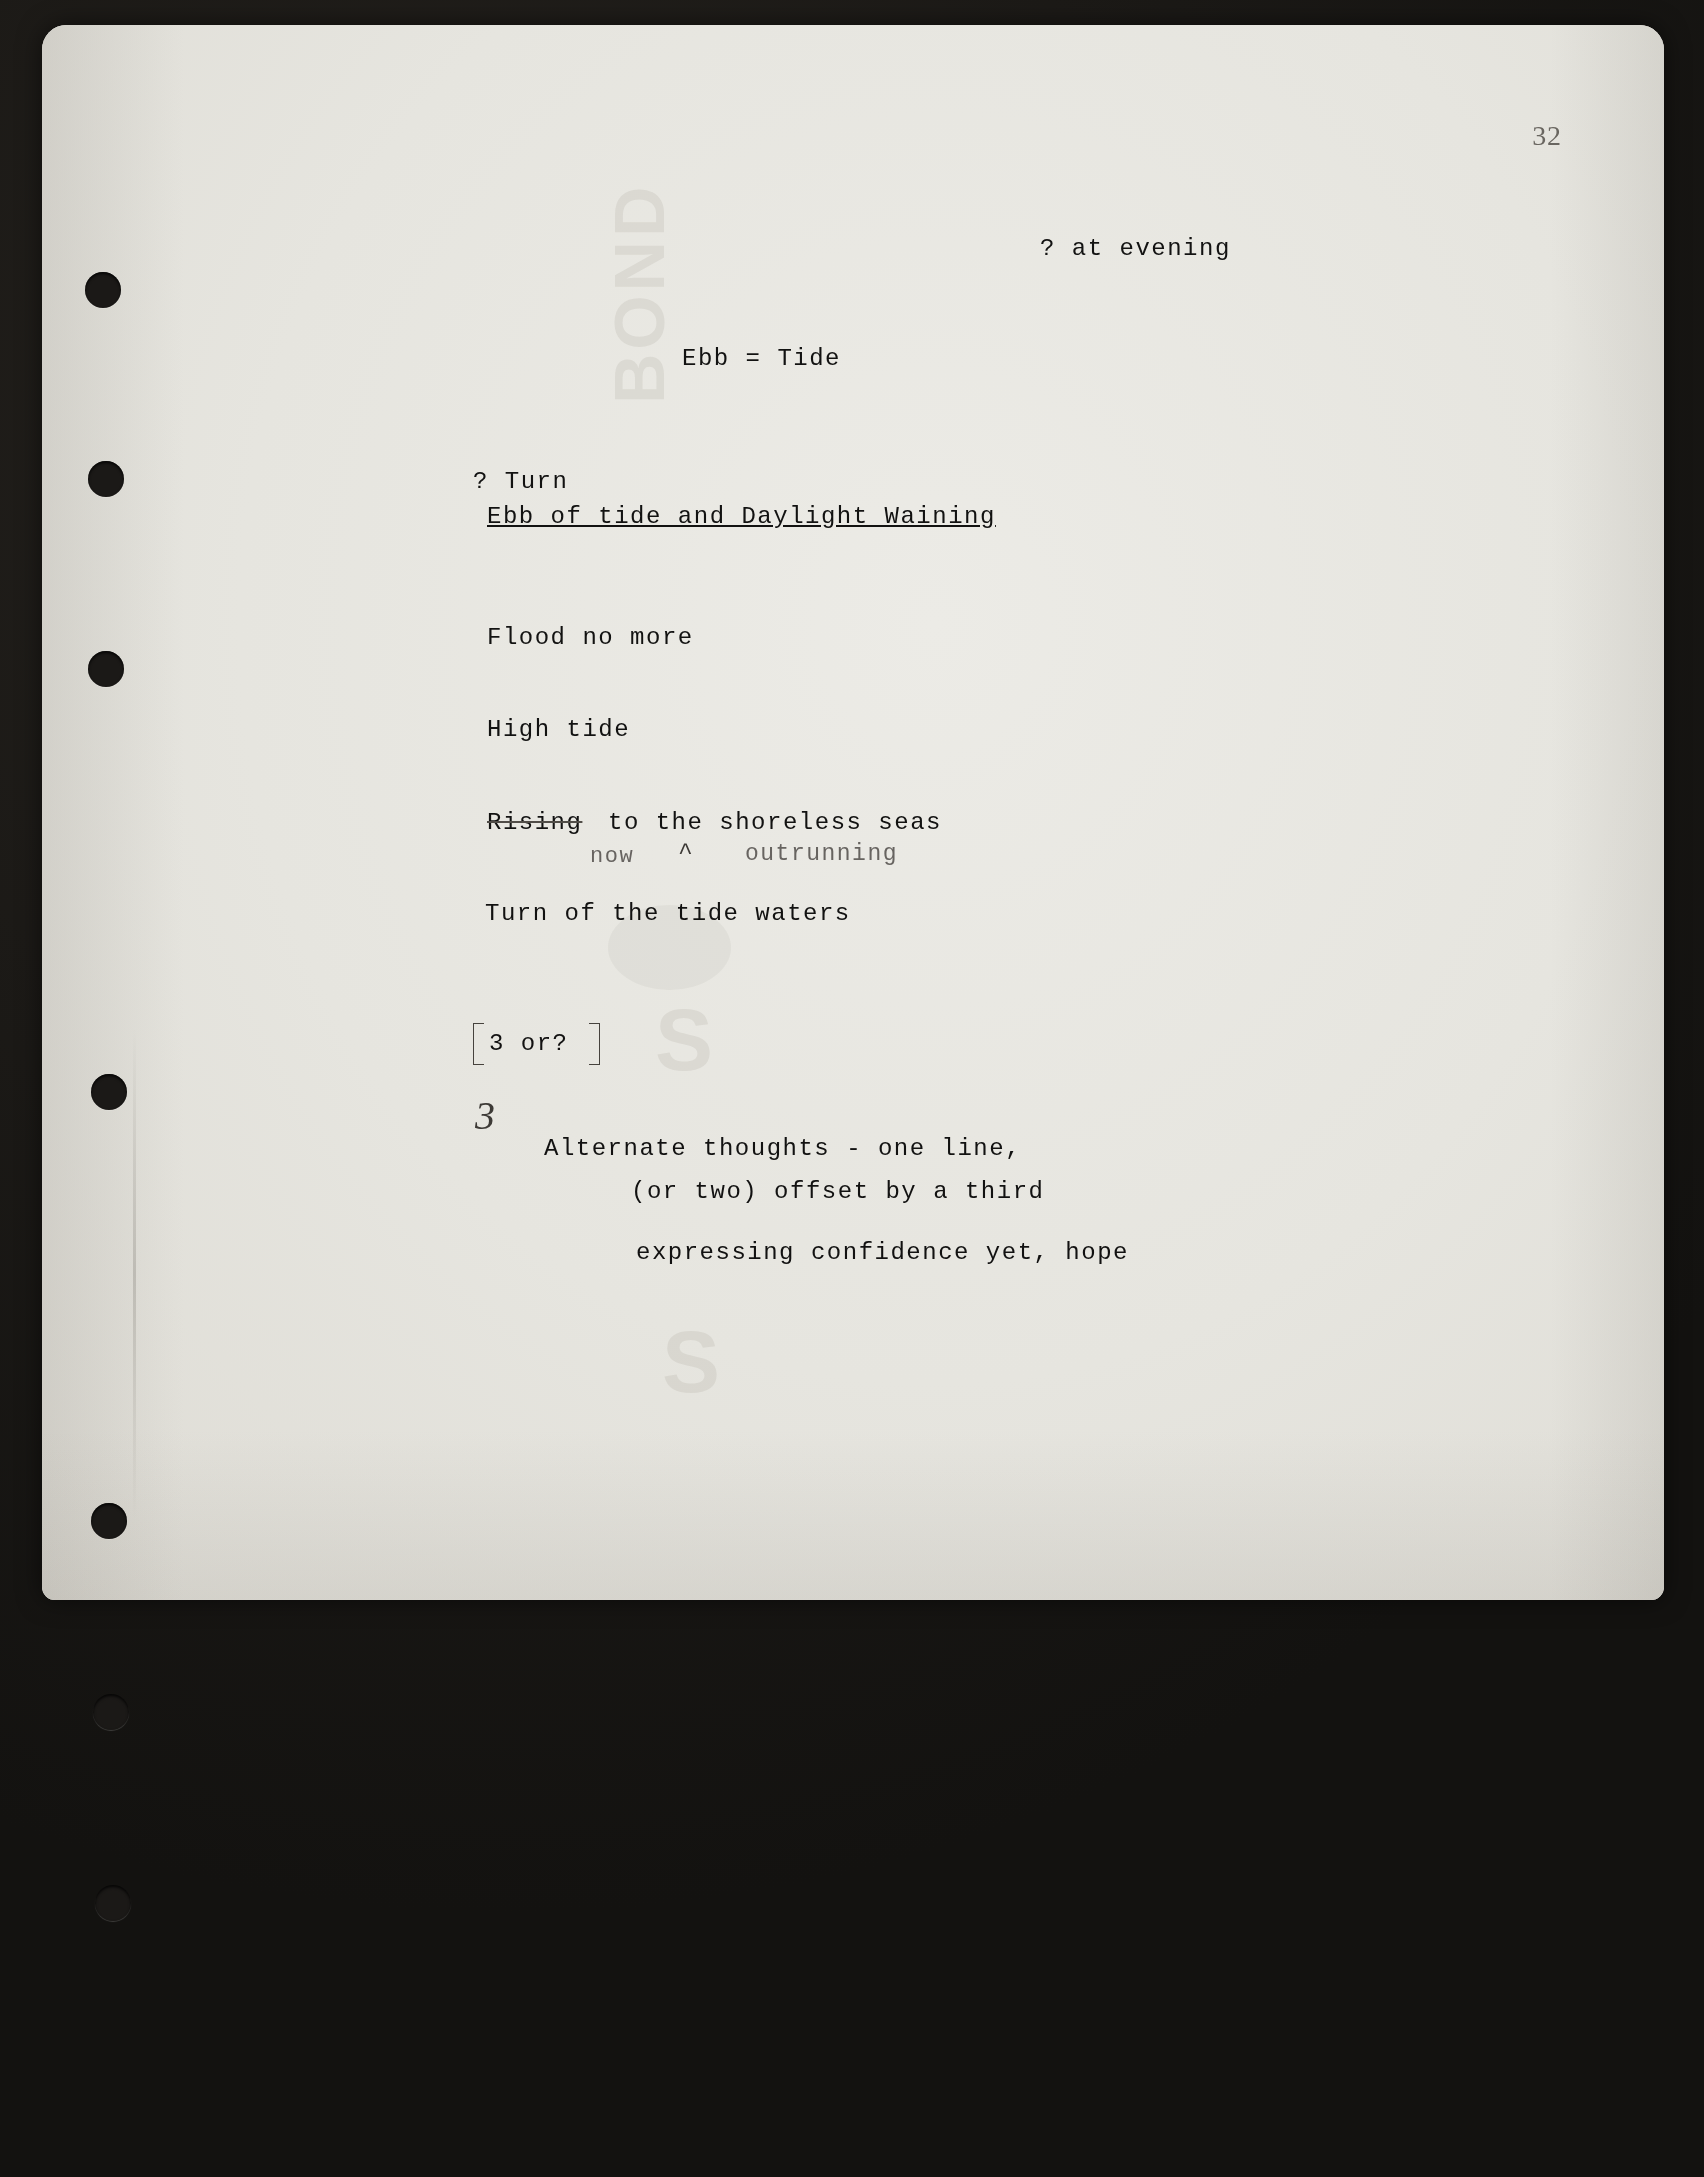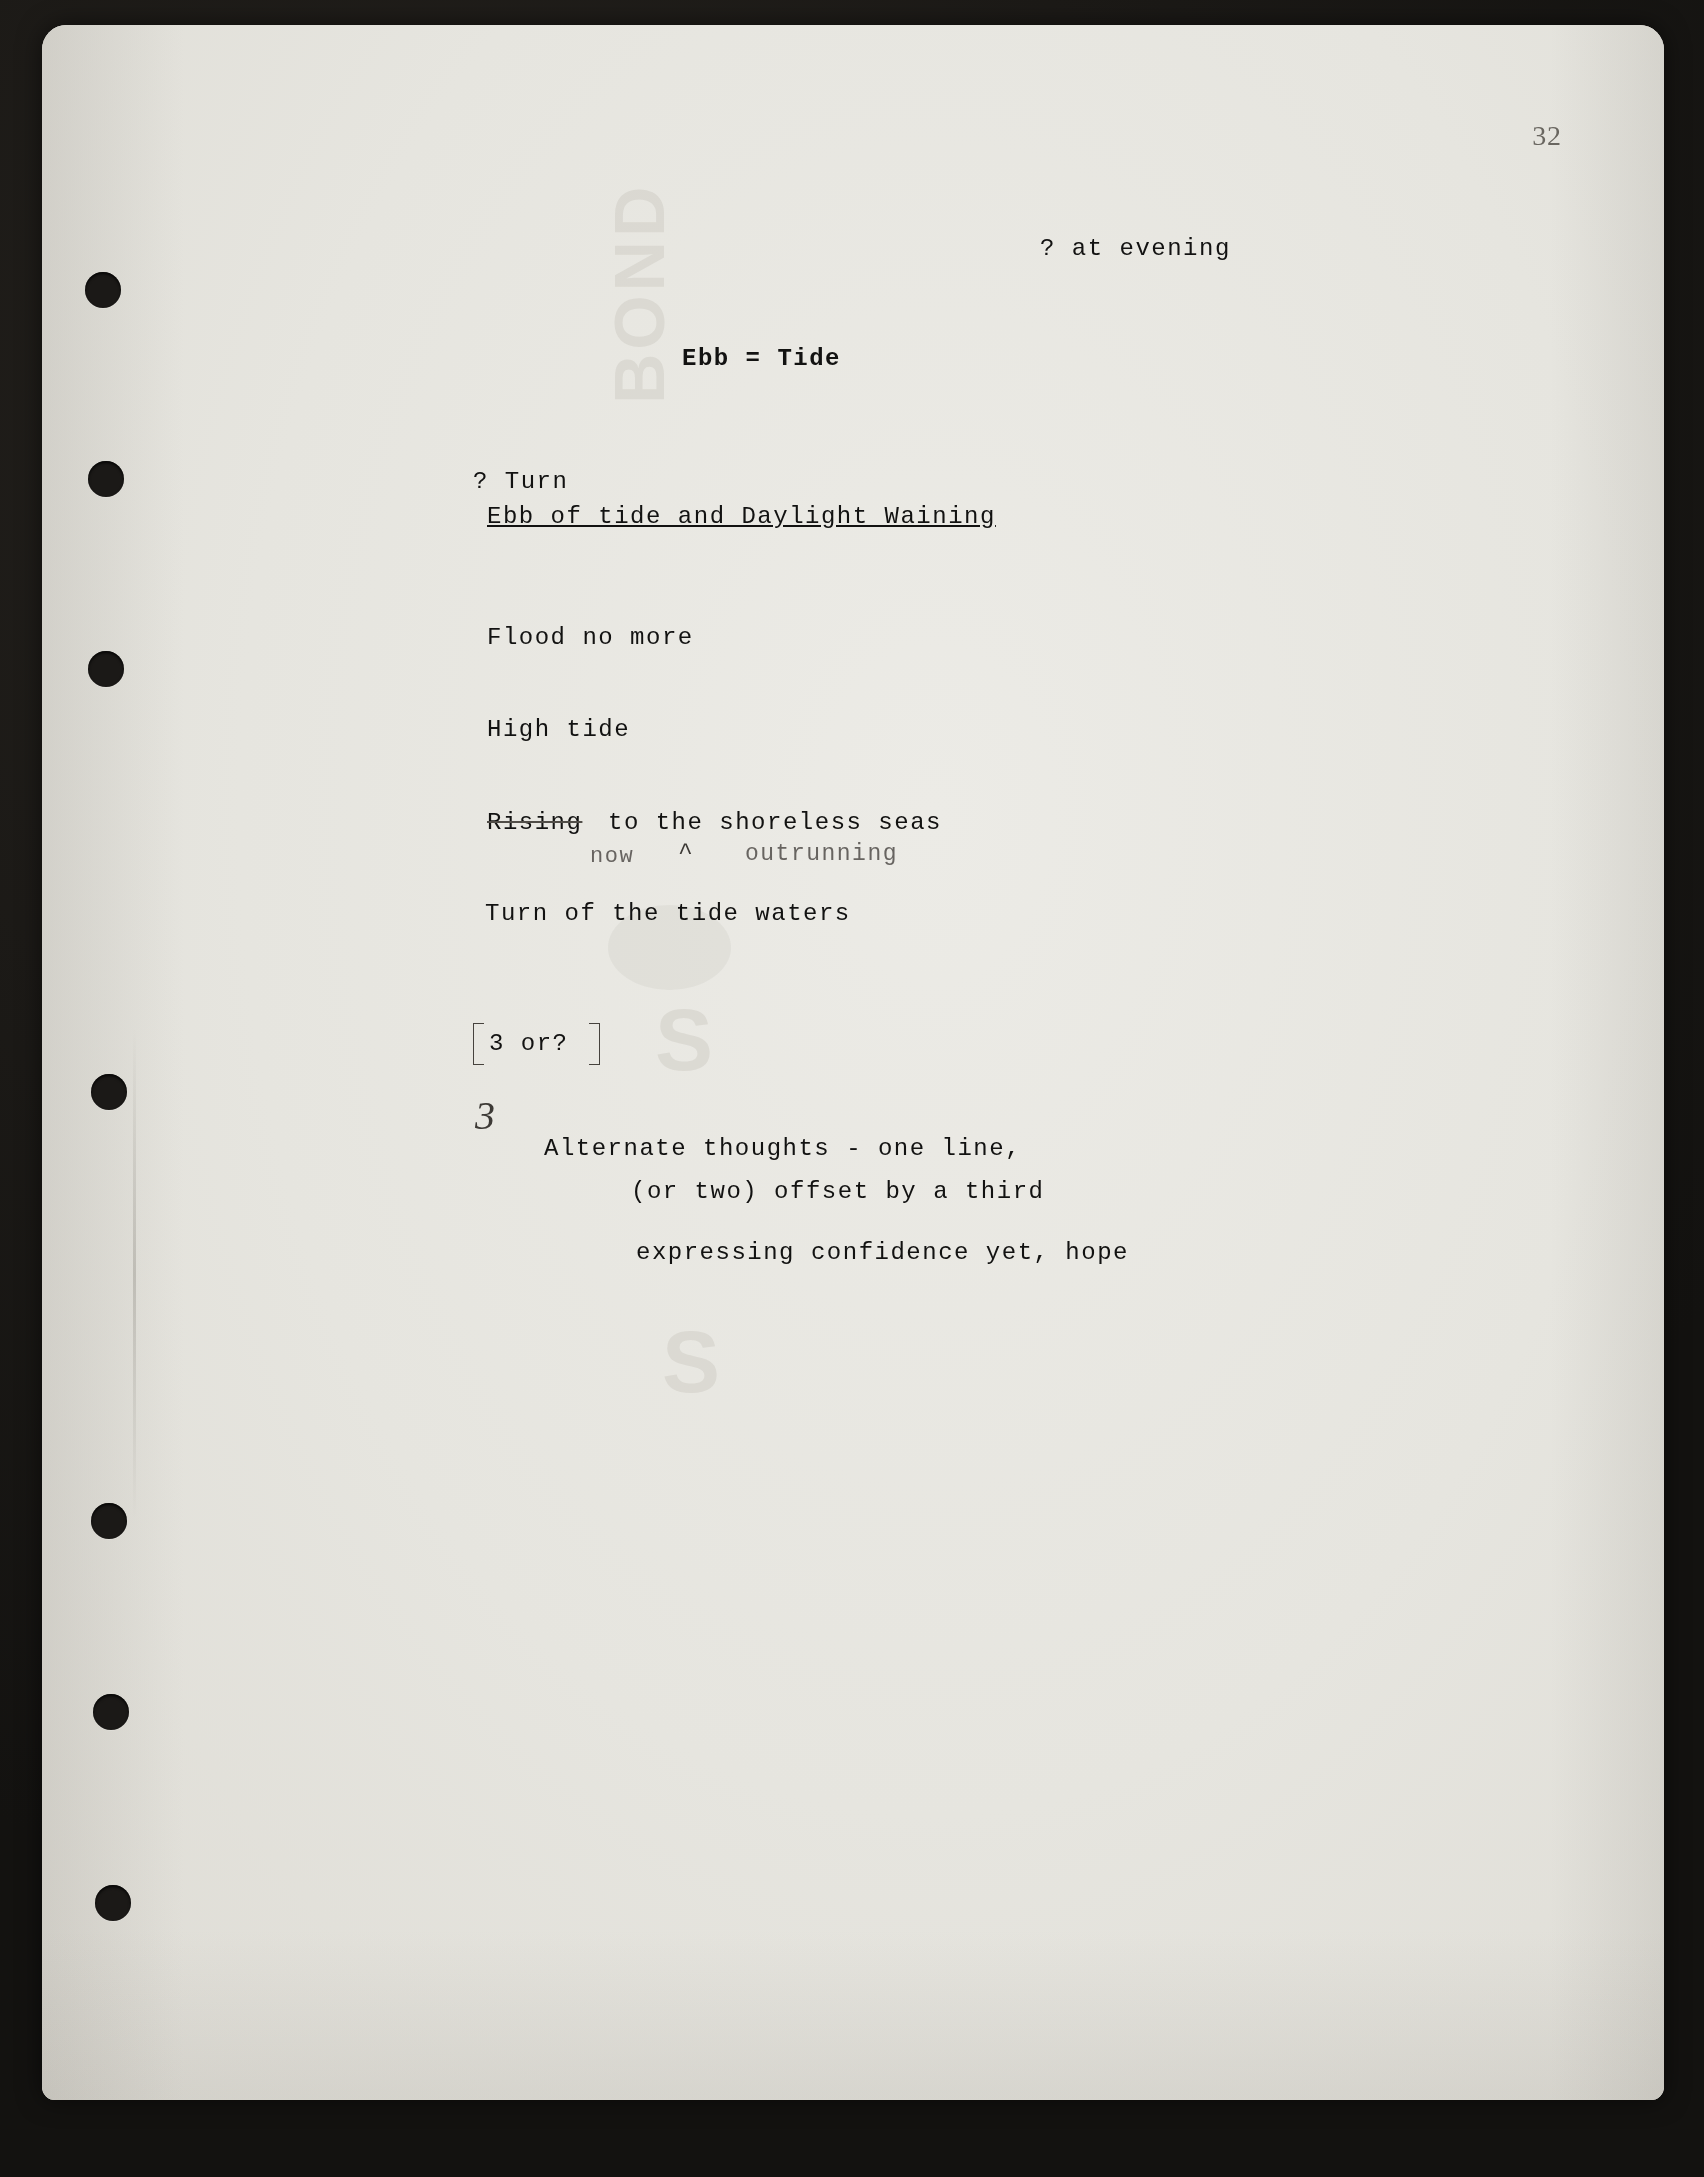--- a/index.html
+++ b/index.html
@@ -22,21 +22,21 @@
     background-image:
       radial-gradient(circle at 30% 20%, #24211d 0%, #131210 70%);
   }
 
   
   .page-sheet {
     position: absolute;
     left: 42px;
     top: 24.6px;
     width: 1622px;
-    height: 2075px;
+    height: 1575px;
     background: #e9e8e3;
     border-radius: 24.6px 24.6px 13.2px 13.2px;
     box-shadow: 0 0 24.6px rgba(0,0,0,0.55);
     overflow: hidden;
   }
   .page-inner-tone {
     position: absolute;
     inset: 0;
     background:
       radial-gradient(ellipse at 55% 38%, #ecebe6 0%, #e6e5df 55%, #dedcd5 100%);
@@ -165,21 +165,21 @@
 
   <div class="watermark" style="left:558px; top:379px; font-size:70px; transform:rotate(-90deg); transform-origin:left top;">BOND</div>
   <div class="watermark-blob" style="left:566px; top:880px; width:123px; height:85px;"></div>
   <div class="watermark" style="left:613px; top:965px; font-size:87px;">S</div>
   <div class="watermark" style="left:620px; top:1287px; font-size:87px;">S</div>
 
   <div class="page-number">32</div>
 
   <div class="typed" style="left:998px; top:210px;">? at evening</div>
 
-  <div class="typed" style="left:640px; top:320px;font-weight:bold;">Ebb = Tide</div>
+  <div class="typed" style="left:640px; top:320px;">Ebb = Tide</div>
 
   <div class="typed" style="left:431px; top:443px;">? Turn</div>
 
   <div class="typed" style="left:445px; top:478px;text-decoration:underline;">Ebb of tide and Daylight Waining</div>
 
   <div class="typed" style="left:445px; top:599px;">Flood no more</div>
 
   <div class="typed" style="left:445px; top:691px;">High tide</div>
 
   <div class="typed strike" style="left:445px; top:784px;">Rising</div>

